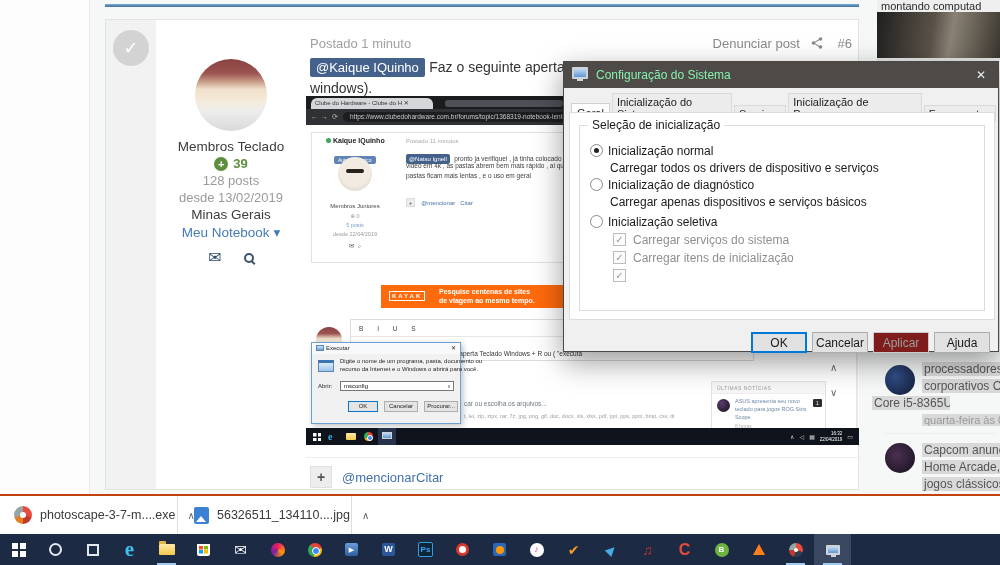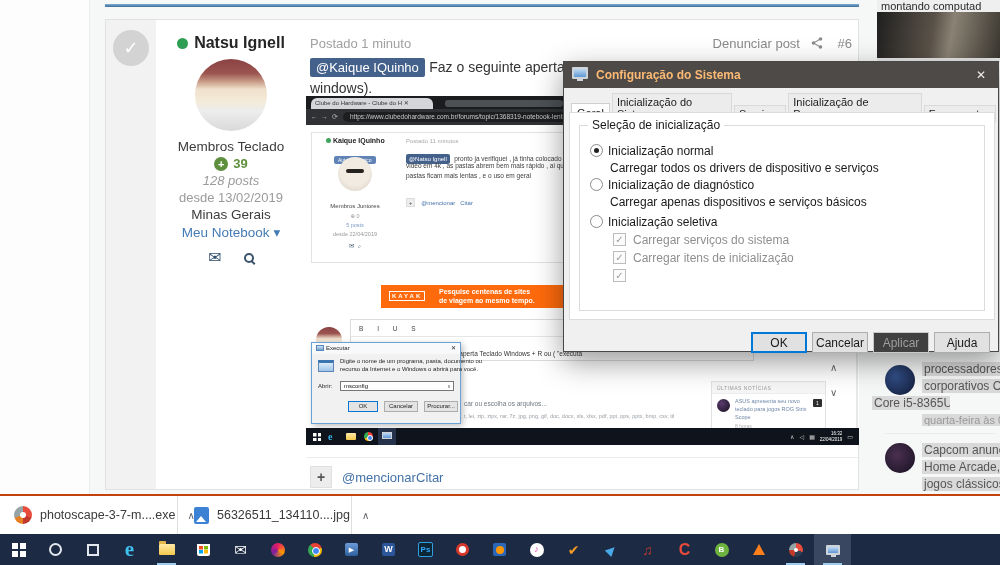--- a/index.html
+++ b/index.html
@@ -80,39 +80,39 @@
   .stb-chrome { position:absolute; left:58px; top:4px; width:9px; height:9px; border-radius:50%; background:conic-gradient(#ea4335 0 33%,#fbbc05 0 66%,#34a853 0 100%); }
   .stb-chrome::after { content:""; position:absolute; left:2.5px; top:2.5px; width:4px; height:4px; border-radius:50%; background:#4285f4; border:.5px solid #fff; }
   .stb-active { position:absolute; left:72px; top:0; width:18px; height:17px; background:#263249; }
   .stb-mon { position:absolute; left:4px; top:4px; width:10px; height:7px; background:linear-gradient(#bfd9f2,#5f97d6); border:1px solid #cfd4da; }
   .stb-tray { position:absolute; right:6px; top:0; height:17px; display:flex; align-items:center; gap:5px; color:#ccc; font-size:6px; }
   .stb-time { text-align:right; font-size:4.5px; line-height:5.5px; color:#fff; }
 
   
   .msconfig { position:absolute; left:563px; top:61px; width:436px; height:291px; background:#f0f0f0; border:1px solid #4a4846; box-shadow:0 10px 28px rgba(0,0,0,.4); z-index:30; }
   .ms-title { position:absolute; left:0; top:0; width:100%; height:26px; background:#4d4a47; }
-  .ms-title-text { position:absolute; left:32px; top:0; line-height:26px; font-size:12px; color:#fdba74;font-weight:bold; }
+  .ms-title-text { position:absolute; left:32px; top:0; line-height:26px; font-size:12px; color:#86efac; }
   .ms-close { position:absolute; right:0; top:0; width:34px; height:26px; color:#eee; font-size:12px; display:flex; align-items:center; justify-content:center; cursor:pointer; }
   .monitor { width:16px; height:12px; background:linear-gradient(#bfd9f2,#5f97d6); border:2px solid #cfd4da; border-radius:1px; position:relative; }
   .monitor::after { content:""; position:absolute; left:3px; bottom:-4px; width:6px; height:2px; background:#cfd4da; }
   .ms-tabs { position:absolute; left:7px; top:31px; display:flex; align-items:flex-end; }
   .wtab { font-size:11px; color:#1a1a1a; background:#ececec; border:1px solid #d9d9d9; border-bottom:none; padding:2px 4px; margin-right:2px; cursor:pointer; }
   .wtab.active { background:#fff; padding:3px 5px 4px 5px; position:relative; top:1px; border-color:#d0d0d0; }
   .ms-panel { position:absolute; left:5px; top:50px; width:426px; height:208px; background:#fff; border:1px solid #dcdcdc; }
   .groupbox { position:absolute; left:9px; top:12px; right:9px; height:186px; border:1px solid #dcdcdc; }
   .gb-legend { position:absolute; left:8px; top:-8px; background:#fff; padding:0 4px; font-size:12px; color:#1a1a1a; }
   .radio { position:absolute; width:13px; height:13px; border:1px solid #8a8a8a; border-radius:50%; background:#fff; cursor:pointer; }
   .radio.sel::after { content:""; position:absolute; left:3px; top:3px; width:5px; height:5px; border-radius:50%; background:#222; }
   .rlabel { position:absolute; font-size:12px; color:#1a1a1a; white-space:nowrap; }
   .rdesc { position:absolute; font-size:12px; color:#1a1a1a; white-space:nowrap; }
   .cb { position:absolute; width:13px; height:13px; border:1px solid #bcbcbc; background:#fbfbfb; color:#9a9a9a; font-size:10px; line-height:12px; text-align:center; }
   .clabel { position:absolute; font-size:12px; color:#8f8f8f; white-space:nowrap; }
   .wbtn { position:absolute; top:270px; width:56px; height:21px; background:#e1e1e1; border:1px solid #adadad; font-size:12px; color:#1a1a1a; display:flex; align-items:center; justify-content:center; cursor:pointer; }
   .wbtn.focus { border:2px solid #0078d7; }
-  .wbtn.disabled { background:#404040; border-color:#c9c9c9; color:#9d9d9d; cursor:default; }
+  .wbtn.disabled { background:#7f1d1d; border-color:#c9c9c9; color:#9d9d9d; cursor:default; }
 
   
   .shelf { position:absolute; left:0; top:494px; width:100%; height:40px; background:#fff; border-top:2px solid #c2410c; }
   .shelf-item { position:absolute; top:0; height:100%; display:flex; align-items:center; gap:8px; cursor:pointer; }
   .shelf-name { font-size:12.5px; color:#3a3a3a; }
   .shelf-caret { font-size:10px; color:#5f6368; cursor:pointer; padding:4px; }
   .shelf-sep { position:absolute; top:0; width:1px; height:100%; background:#dedede; }
   .ps-swirl { width:18px; height:18px; border-radius:50%; background:conic-gradient(#e74c3c 0 30%,#c0392b 30% 50%,#e67e22 50% 70%,#95a5a6 70% 100%); position:relative; }
   .ps-swirl::after { content:""; position:absolute; left:6px; top:6px; width:6px; height:6px; border-radius:50%; background:#fff; }
   .jpg-ico { width:15px; height:17px; background:#3b82d4; border-radius:2px; position:relative; }
@@ -164,31 +164,27 @@
   <div class="blue-divider"></div>
 
   <div class="post-card">
     <div class="sol-strip">
       <div class="sol-circle">
           <span>✓</span>
         </div>
     </div>
 
     <div class="user-col">
-      <div class="uname-row">
-        <span class="online-dot"></span>
-        <span class="uname">Natsu Ignell</span>
-      </div>
       <div class="avatar-natsu"></div>
       <div class="t" style="left:0;top:119px;width:100%;font-size:13.5px;color:#3c3c3c;">Membros Teclado</div>
       <div class="rep-pill">
         <span class="rep-ico">+</span>
         <span class="rep-num">39</span>
       </div>
-      <div class="t" style="left:0;top:153px;width:100%;font-size:13px;color:#9b9b9b;font-style:italic;">128 posts</div>
+      <div class="t" style="left:0;top:153px;width:100%;font-size:13px;color:#9b9b9b;">128 posts</div>
       <div class="t" style="left:0;top:170px;width:100%;font-size:13px;color:#9b9b9b;">desde 13/02/2019</div>
       <div class="t" style="left:0;top:187px;width:100%;font-size:13.5px;color:#3c3c3c;">Minas Gerais</div>
       <div class="t" style="left:0;top:204px;width:100%;font-size:13.5px;color:#447bb5;cursor:pointer;"><span>Meu Notebook</span> <span>▾</span></div>
       <div class="ucol-icons">
         <span class="mail-glyph">✉</span>
         <span class="search-ico"></span>
       </div>
     </div>
 
     <div class="content-col">

